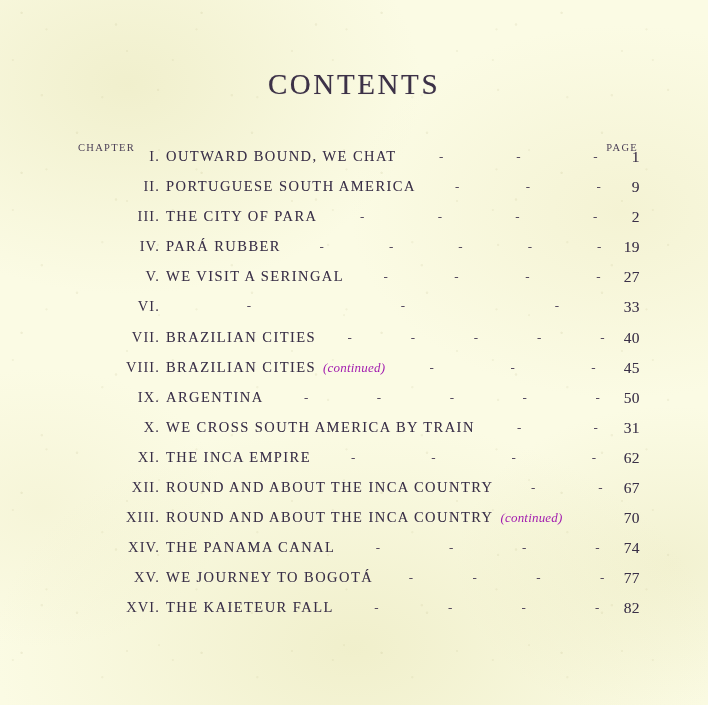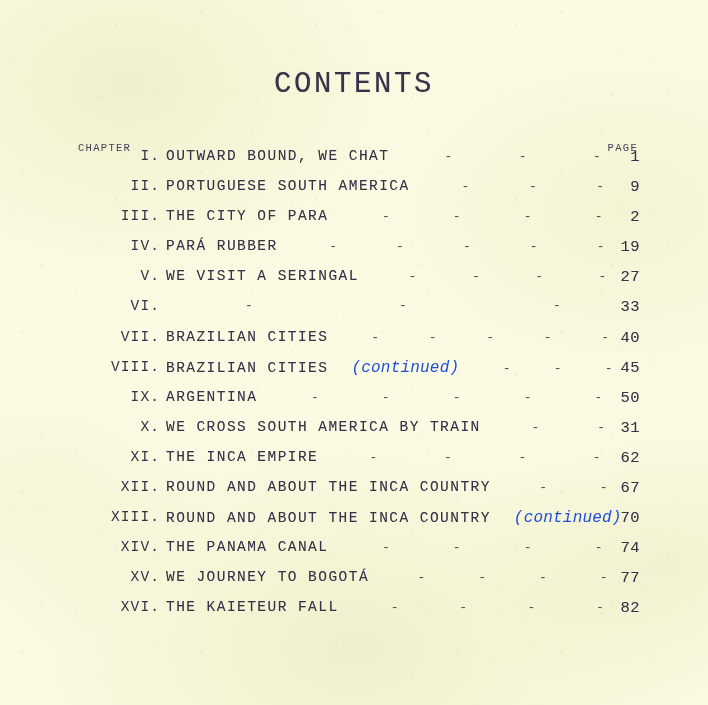--- a/index.html
+++ b/index.html
@@ -50,21 +50,20 @@
     background-size: 180px 160px, 150px 140px, 200px 175px, 165px 150px,
                      190px 170px, 155px 145px, 175px 160px, 185px 165px,
                      160px 150px, 170px 155px;
   }
 
   .page {
     position: relative;
     z-index: 3;
     width: 100%;
     height: 100%;
-    font-family: Liberation Mono, monospace;
   }
 
   
   .doc-title {
     position: absolute;
     top: 68px;
     left: 0;
     width: 708px;
     text-align: center;
     font-size: 29px;
@@ -117,34 +116,33 @@
 
   .title-leaders {
     position: absolute;
     left: 166px;
     right: 74px;
     top: 4px;
     height: 22px;
     display: flex;
     align-items: baseline;
     white-space: nowrap;
-    gap: 16px;
   }
   .ttl {
     font-size: 14.5px;
     letter-spacing: 1.45px;
     color: #3a3048;
     text-shadow: 0 0 0.55px rgba(58,48,72,0.30);
     flex: 0 0 auto;
   }
   .cont {
     font-style: italic;
-    font-size: 16px;
+    font-size: 13px;
     letter-spacing: 0.2px;
-    color: #1d4ed8;
+    color: #a21caf;
     margin-left: 7px;
     flex: 0 0 auto;
   }
   .leaders {
     flex: 1 1 auto;
     display: flex;
     justify-content: space-around;
     align-items: baseline;
     overflow: hidden;
     padding-left: 6px;

